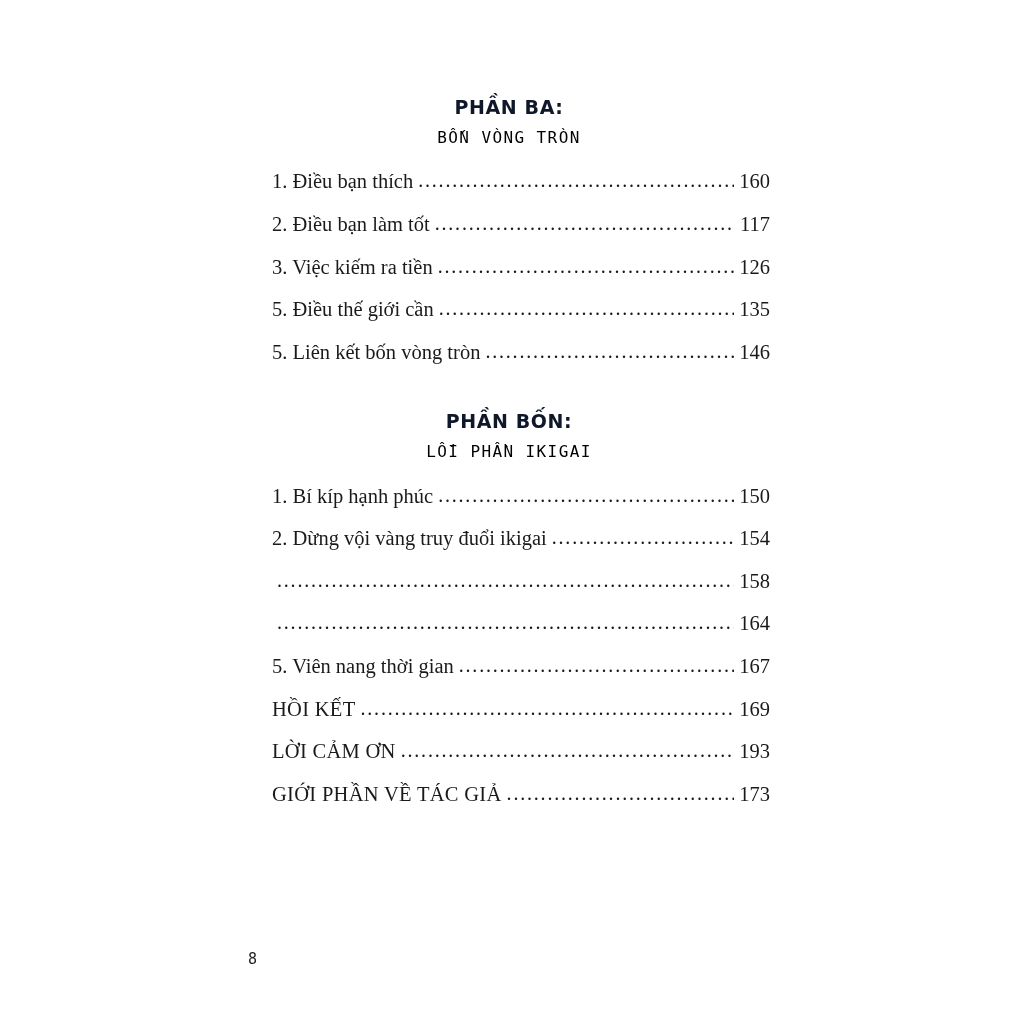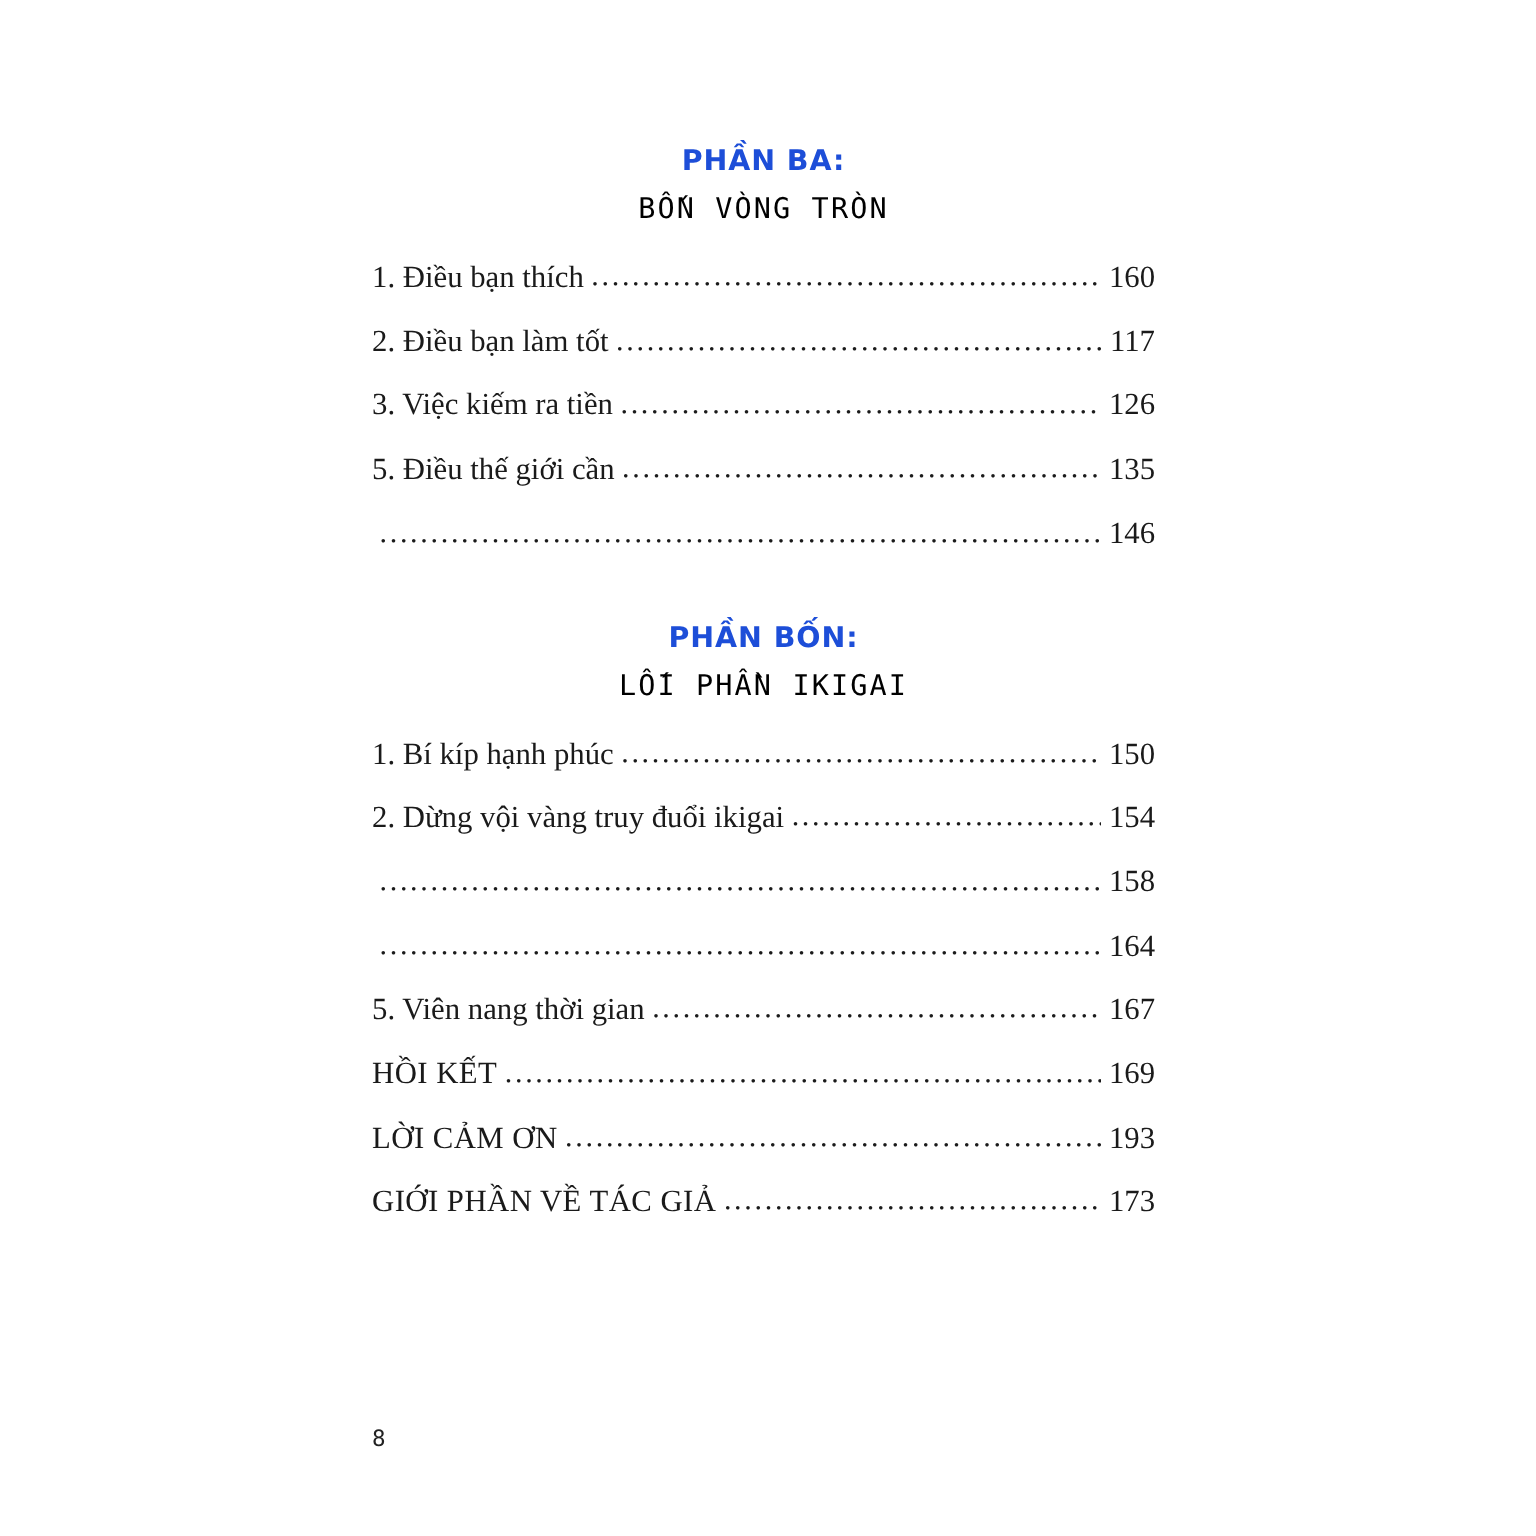--- a/index.html
+++ b/index.html
@@ -31,27 +31,27 @@
 
   
   .section-head {
     text-align: center;
   }
   .section-head .part-label {
     font-family: "DejaVu Sans", sans-serif;
     font-weight: bold;
     font-size: 19px;
     letter-spacing: 0.6px;
-    color: #1d4ed8;
+    color: #0f172a;
     display: block;
     line-height: 1.2;
   }
   .section-head .part-subtitle {
     font-family: "DejaVu Sans Mono", monospace;
-    font-size: 19px;
+    font-size: 16px;
     letter-spacing: 1.4px;
     color: #000;
     display: block;
     margin-top: 9px;
     line-height: 1.2;
   }
 
   .section-one .section-head { margin-bottom: 14px; }
   .section-two .section-head { margin-top: 36px; margin-bottom: 14px; }
 
@@ -61,20 +61,21 @@
     margin: 0;
     padding: 0;
   }
   .toc-item {
     display: flex;
     align-items: baseline;
     font-size: 20.5px;
     line-height: 1.25;
     padding: 8.5px 0;
     white-space: nowrap;
+    margin-left: 24px;
   }
   .toc-title {
     flex: 0 0 auto;
   }
   .toc-dots {
     flex: 1 1 auto;
     overflow: hidden;
     white-space: nowrap;
     margin: 0 2px 0 5px;
     font-size: 20px;
@@ -128,20 +129,21 @@
           <span class="toc-title">3. Việc kiếm ra tiền</span>
           <span class="toc-dots">......................................................................................................</span>
           <span class="toc-page">126</span>
         </li>
         <li class="toc-item">
           <span class="toc-title">5. Điều thế giới cần</span>
           <span class="toc-dots">......................................................................................................</span>
           <span class="toc-page">135</span>
         </li>
         <li class="toc-item">
+          <span class="toc-title">5. Liên kết bốn vòng tròn</span>
           <span class="toc-dots">......................................................................................................</span>
           <span class="toc-page">146</span>
         </li>
       </ul>
     </div>
 
     <div class="section-two">
       <div class="section-head">
         <span class="part-label">PHẦN BỐN:</span>
         <span class="part-subtitle">LỐI PHẦN IKIGAI</span>

